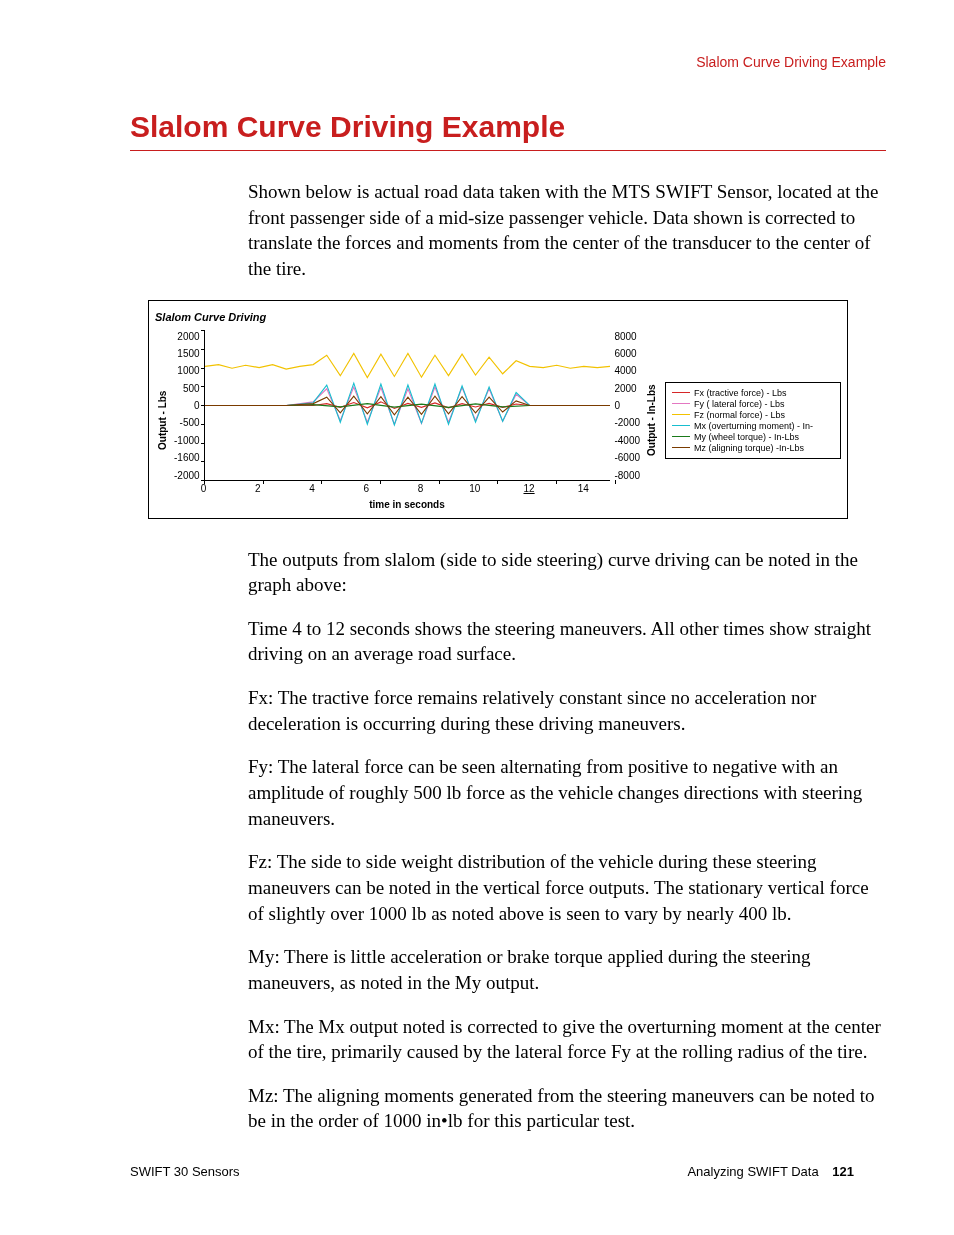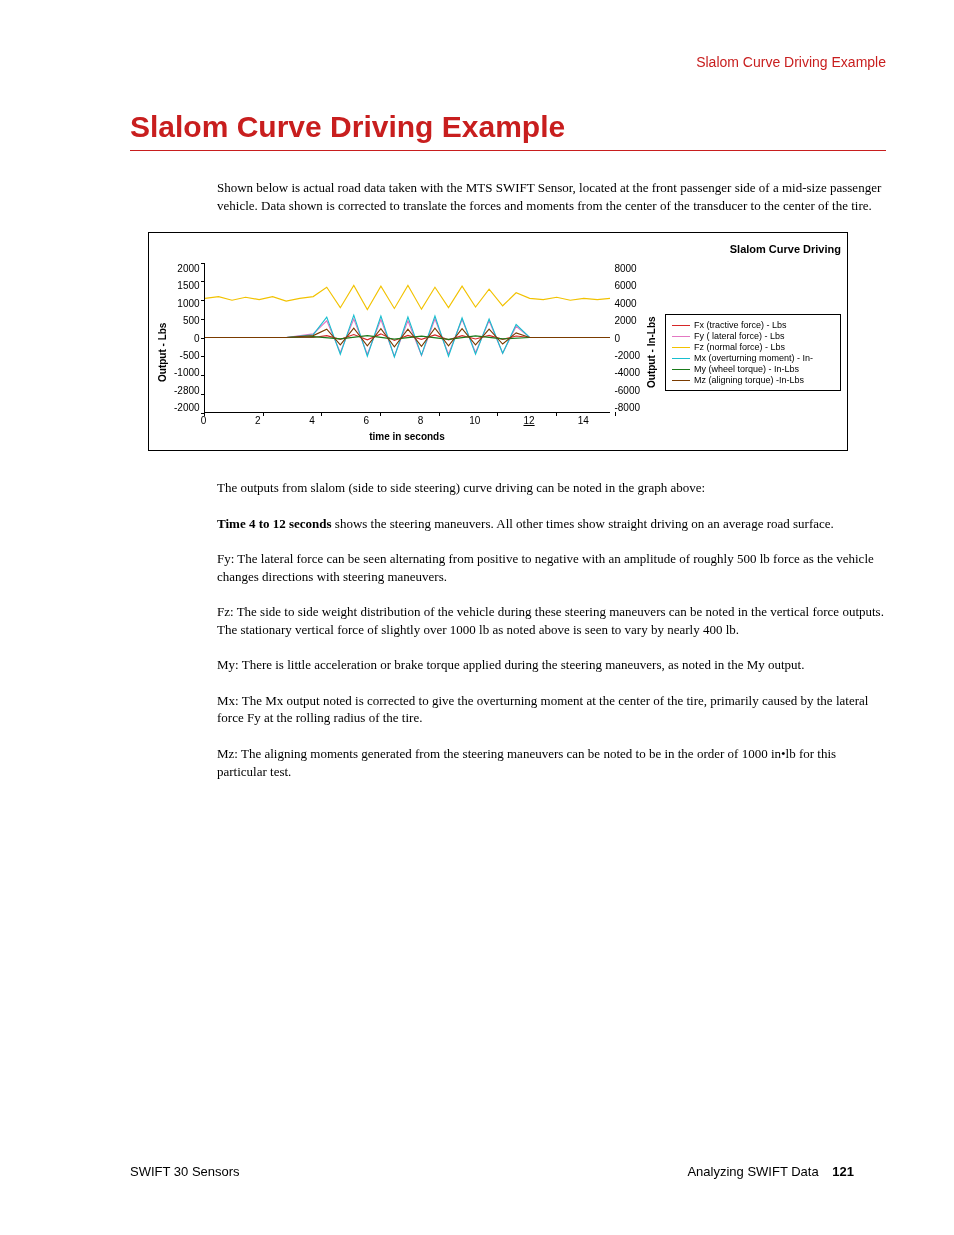--- a/index.html
+++ b/index.html
@@ -24,38 +24,39 @@
   .section-title {
     color: #c81e1e;
     font-family: Arial, Helvetica, sans-serif;
     font-weight: bold;
     font-size: 30px;
     padding-bottom: 6px;
     border-bottom: 1.5px solid #c81e1e;
     margin-bottom: 28px;
   }
   .intro, .body-para {
-    margin-left: 87px;
-    font-size: 13px;
+    margin-left: 118px;
+    font-size: 19px;
     line-height: 1.35;
     margin-bottom: 18px;
   }
-  .bold { font-weight: bold; }
+  .bold { font-weight: normal; }
   .chart-wrap {
     margin: 10px 0 28px 18px;
     width: 700px;
     border: 1px solid #000;
     padding: 10px 6px 8px 6px;
     font-family: Arial, Helvetica, sans-serif;
   }
   .chart-title {
-    text-align: right;
+    text-align: left;
     font-size: 11px;
     font-weight: bold;
     margin-bottom: 8px;
+    font-style: italic;
   }
   .chart-body {
     display: flex;
     align-items: stretch;
   }
   .ylab-left, .ylab-right {
     writing-mode: vertical-rl;
     transform: rotate(180deg);
     font-size: 10px;
     font-weight: bold;
@@ -148,21 +149,21 @@
     <div class="chart-body">
       <div class="ylab-left">Output - Lbs</div>
       <div class="yticks-left" id="yticks-left">
           <div>2000</div>
           <div>1500</div>
           <div>1000</div>
           <div>500</div>
           <div>0</div>
           <div>-500</div>
           <div>-1000</div>
-          <div>-2800</div>
+          <div>-1600</div>
           <div>-2000</div>
         </div>
       <div class="plot-col">
         <div class="plot-area" id="plot-area">
           <svg id="plot-svg" viewBox="0 0 440 150" preserveAspectRatio="none">
               <line x1="0" x2="-4" y1="0" y2="0" stroke="#000" stroke-width="1"></line>
               <line x1="0" x2="-4" y1="18.75" y2="18.75" stroke="#000" stroke-width="1"></line>
               <line x1="0" x2="-4" y1="37.5" y2="37.5" stroke="#000" stroke-width="1"></line>
               <line x1="0" x2="-4" y1="56.25" y2="56.25" stroke="#000" stroke-width="1"></line>
               <line x1="0" x2="-4" y1="75" y2="75" stroke="#000" stroke-width="1"></line>
@@ -243,20 +244,21 @@
           <div class="legend-row">
             <div class="swatch" style="border-top-color: rgb(122, 59, 0);"></div>
             <span>Mz (aligning torque) -In-Lbs</span>
           </div>
         </div>
     </div>
   </div>
 
   <p class="body-para">The outputs from slalom (side to side steering) curve driving can be noted in the graph above:</p>
   <p class="body-para"><span class="bold">Time 4 to 12 seconds</span><span> shows the steering maneuvers. All other times show straight driving on an average road surface.</span></p>
+  <p class="body-para">Fx: The tractive force remains relatively constant since no acceleration nor deceleration is occurring during these driving maneuvers.</p>
   <p class="body-para">Fy: The lateral force can be seen alternating from positive to negative with an amplitude of roughly 500 lb force as the vehicle changes directions with steering maneuvers.</p>
   <p class="body-para">Fz: The side to side weight distribution of the vehicle during these steering maneuvers can be noted in the vertical force outputs. The stationary vertical force of slightly over 1000 lb as noted above is seen to vary by nearly 400 lb.</p>
   <p class="body-para">My: There is little acceleration or brake torque applied during the steering maneuvers, as noted in the My output.</p>
   <p class="body-para">Mx: The Mx output noted is corrected to give the overturning moment at the center of the tire, primarily caused by the lateral force Fy at the rolling radius of the tire.</p>
   <p class="body-para">Mz: The aligning moments generated from the steering maneuvers can be noted to be in the order of 1000 in•lb for this particular test.</p>
 </div>
 
 <div class="footer">
   <div>SWIFT 30 Sensors</div>
   <div class="right">

